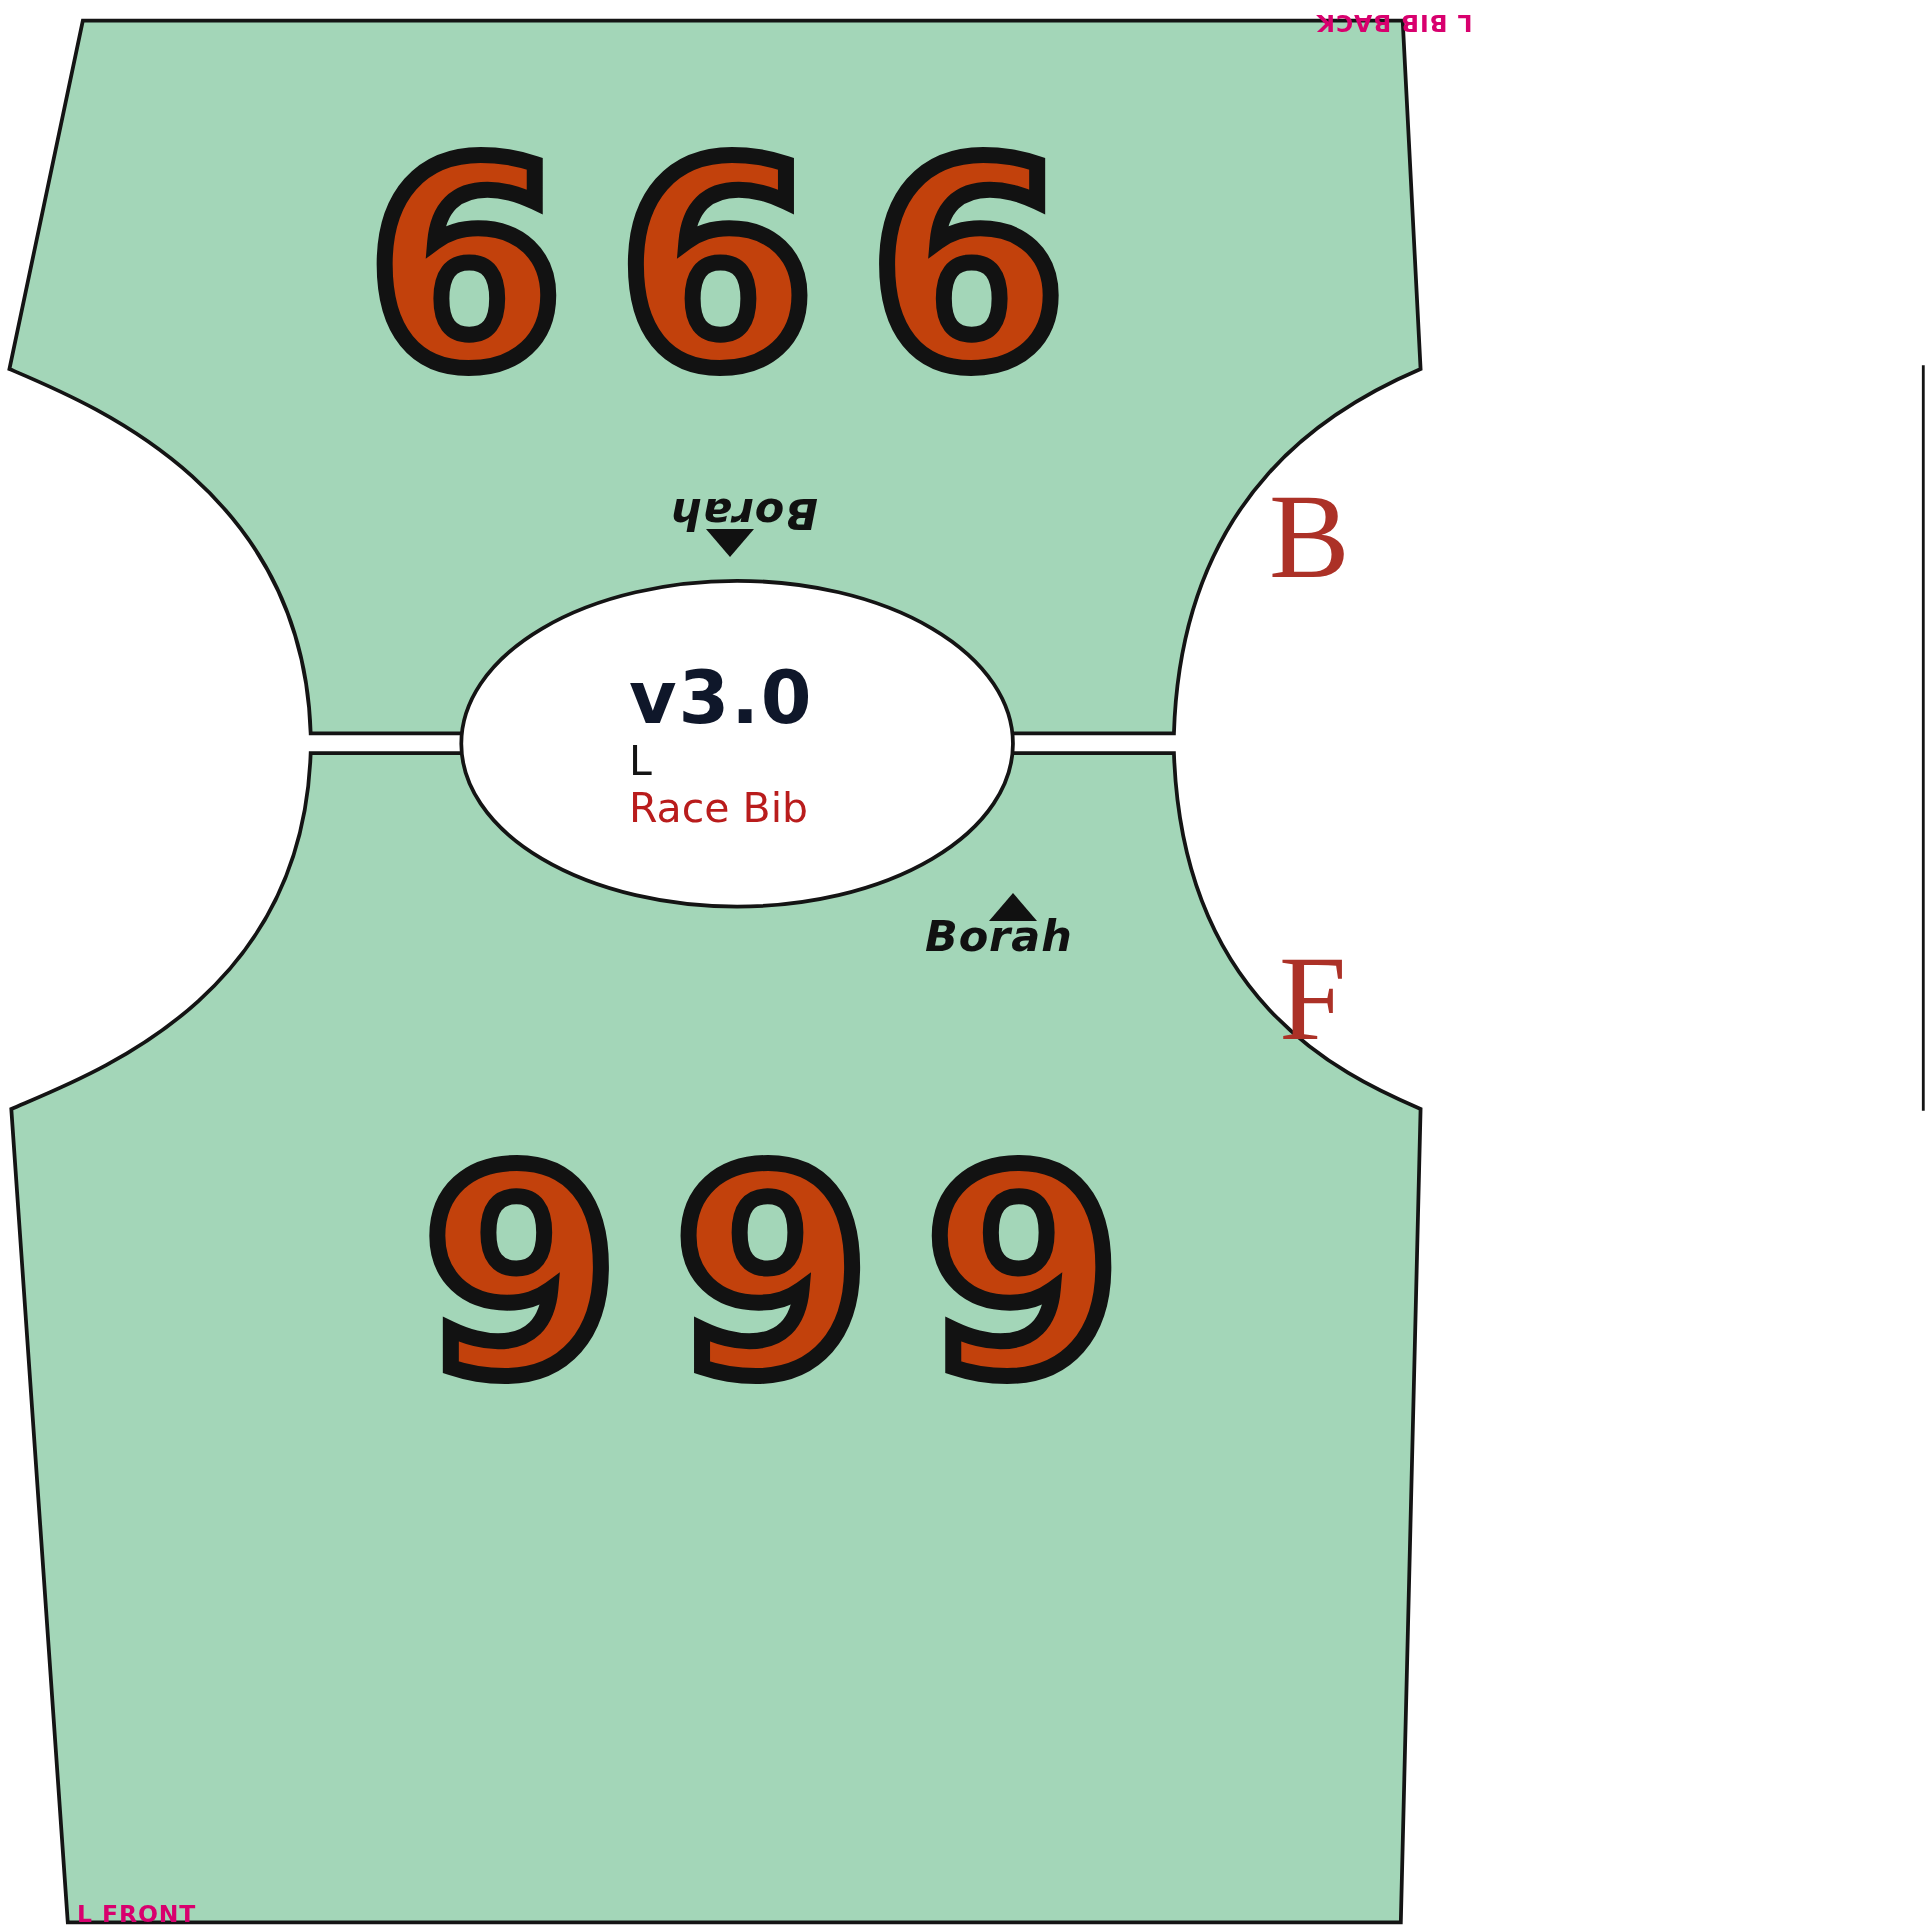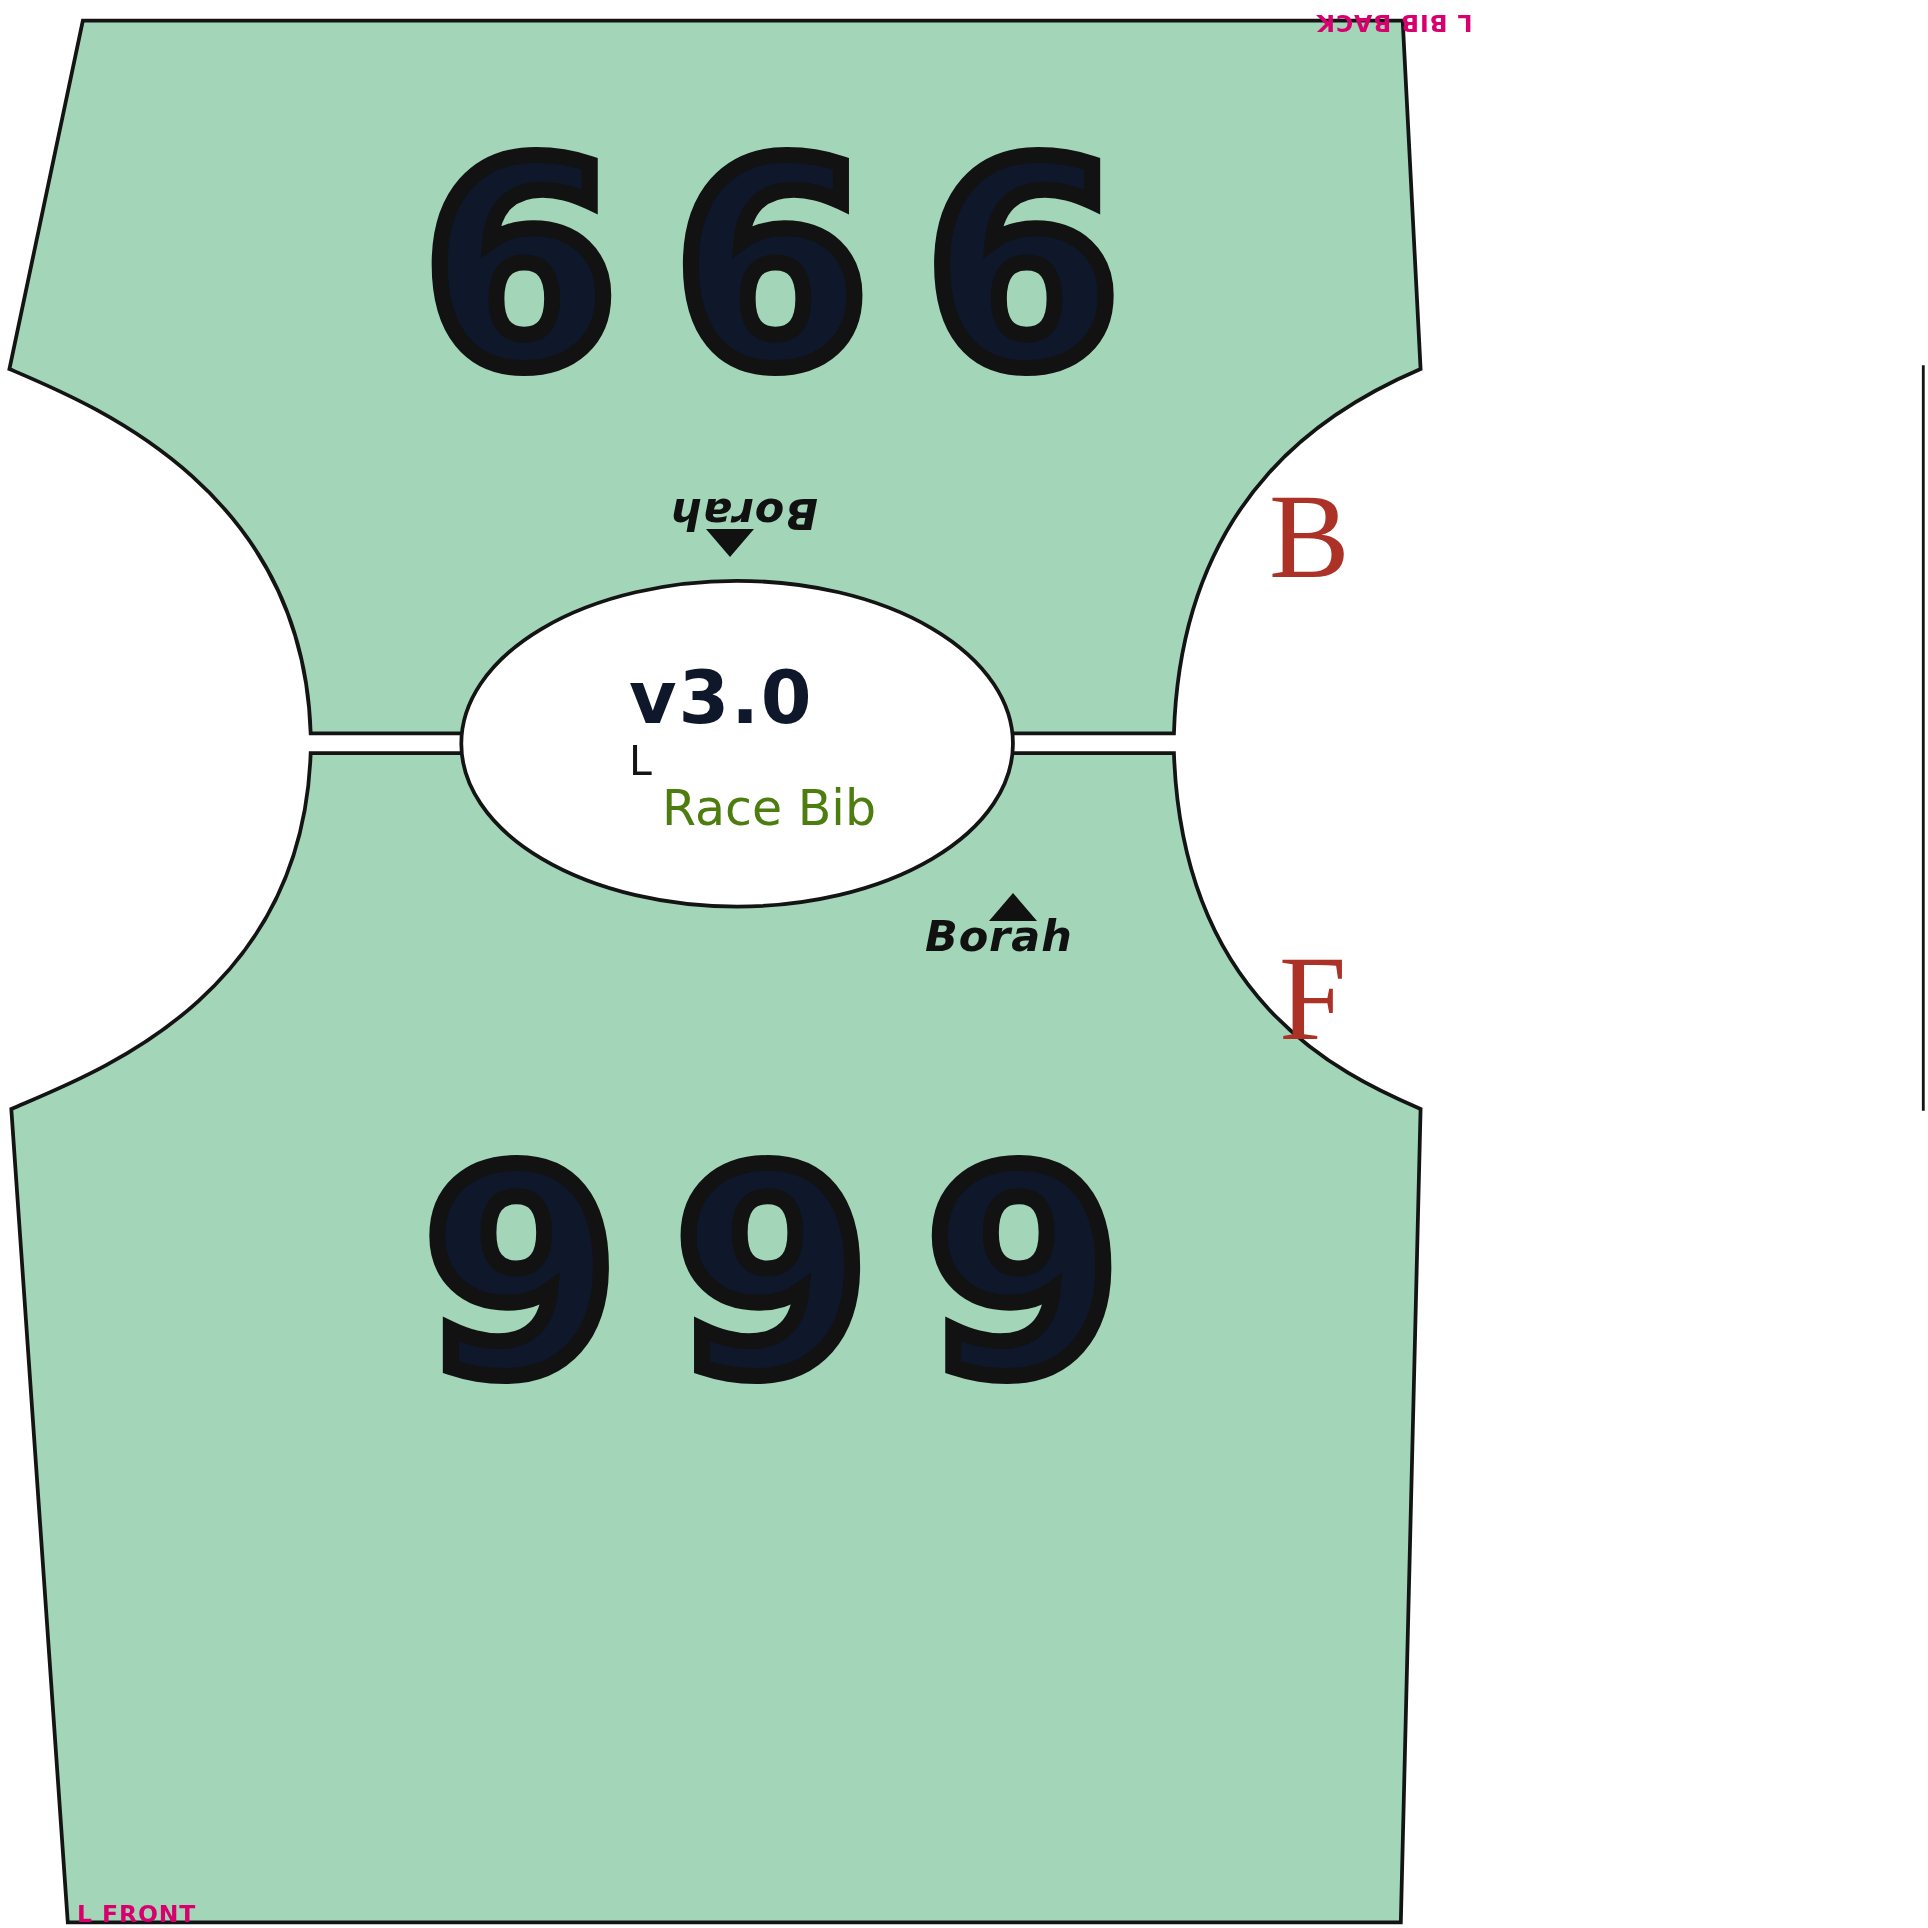--- a/index.html
+++ b/index.html
@@ -5,22 +5,22 @@
   html,body{margin:0;padding:0;background:#ffffff;}
   body{width:1928px;height:1928px;position:relative;font-family:"DejaVu Sans",sans-serif;overflow:hidden;}
 
   .sheet{position:absolute;left:0;top:0;width:1928px;height:1928px;}
   .sheet svg{position:absolute;left:0;top:0;}
 
   
   .race-number{
     position:absolute;left:0;width:1488px;text-align:center;
     font-family:"DejaVu Sans",sans-serif;font-weight:bold;
-    font-size:282px;line-height:311px;letter-spacing:55px;padding-left:55px;
-    color:#0f172a;-webkit-text-stroke:16px #121212;white-space:nowrap;
+    font-size:282px;line-height:311px;letter-spacing:55px;
+    color:#c2410c;-webkit-text-stroke:16px #121212;white-space:nowrap;
   }
   .race-number.back{top:111px;}
   .race-number.front{top:1109px;transform:rotate(180deg);}
 
   
   .borah{position:absolute;width:151px;height:56px;}
   .borah .borah-text{
     position:absolute;left:0;top:9.4px;
     font-style:italic;font-weight:bold;font-size:43px;letter-spacing:0.9px;color:#111111;
     font-family:"DejaVu Sans",sans-serif;white-space:nowrap;
@@ -32,21 +32,21 @@
   }
   .borah.back{left:667px;top:492px;transform:rotate(180deg);}
   .borah.front{left:925px;top:902px;}
 
   
   .ellipse-label{position:absolute;left:629px;top:659px;}
   .ellipse-label .version{
     font-size:73px;font-weight:bold;color:#0f172a;line-height:77px;letter-spacing:1.9px;
   }
   .ellipse-label .size-line{font-size:41px;color:#141414;line-height:47px;margin-top:1.9px;}
-  .ellipse-label .product-line{font-size:49px;color:#4d7c0f;line-height:47px;margin-left:33px;}
+  .ellipse-label .product-line{font-size:41px;color:#b91c1c;line-height:47px;}
 
   
   .marker{
     position:absolute;font-family:"Liberation Serif",serif;
     font-size:121px;line-height:1;color:#ac3127;
   }
   .marker.back{left:1269px;top:476px;}
   .marker.front{left:1279px;top:938px;}
 
   

